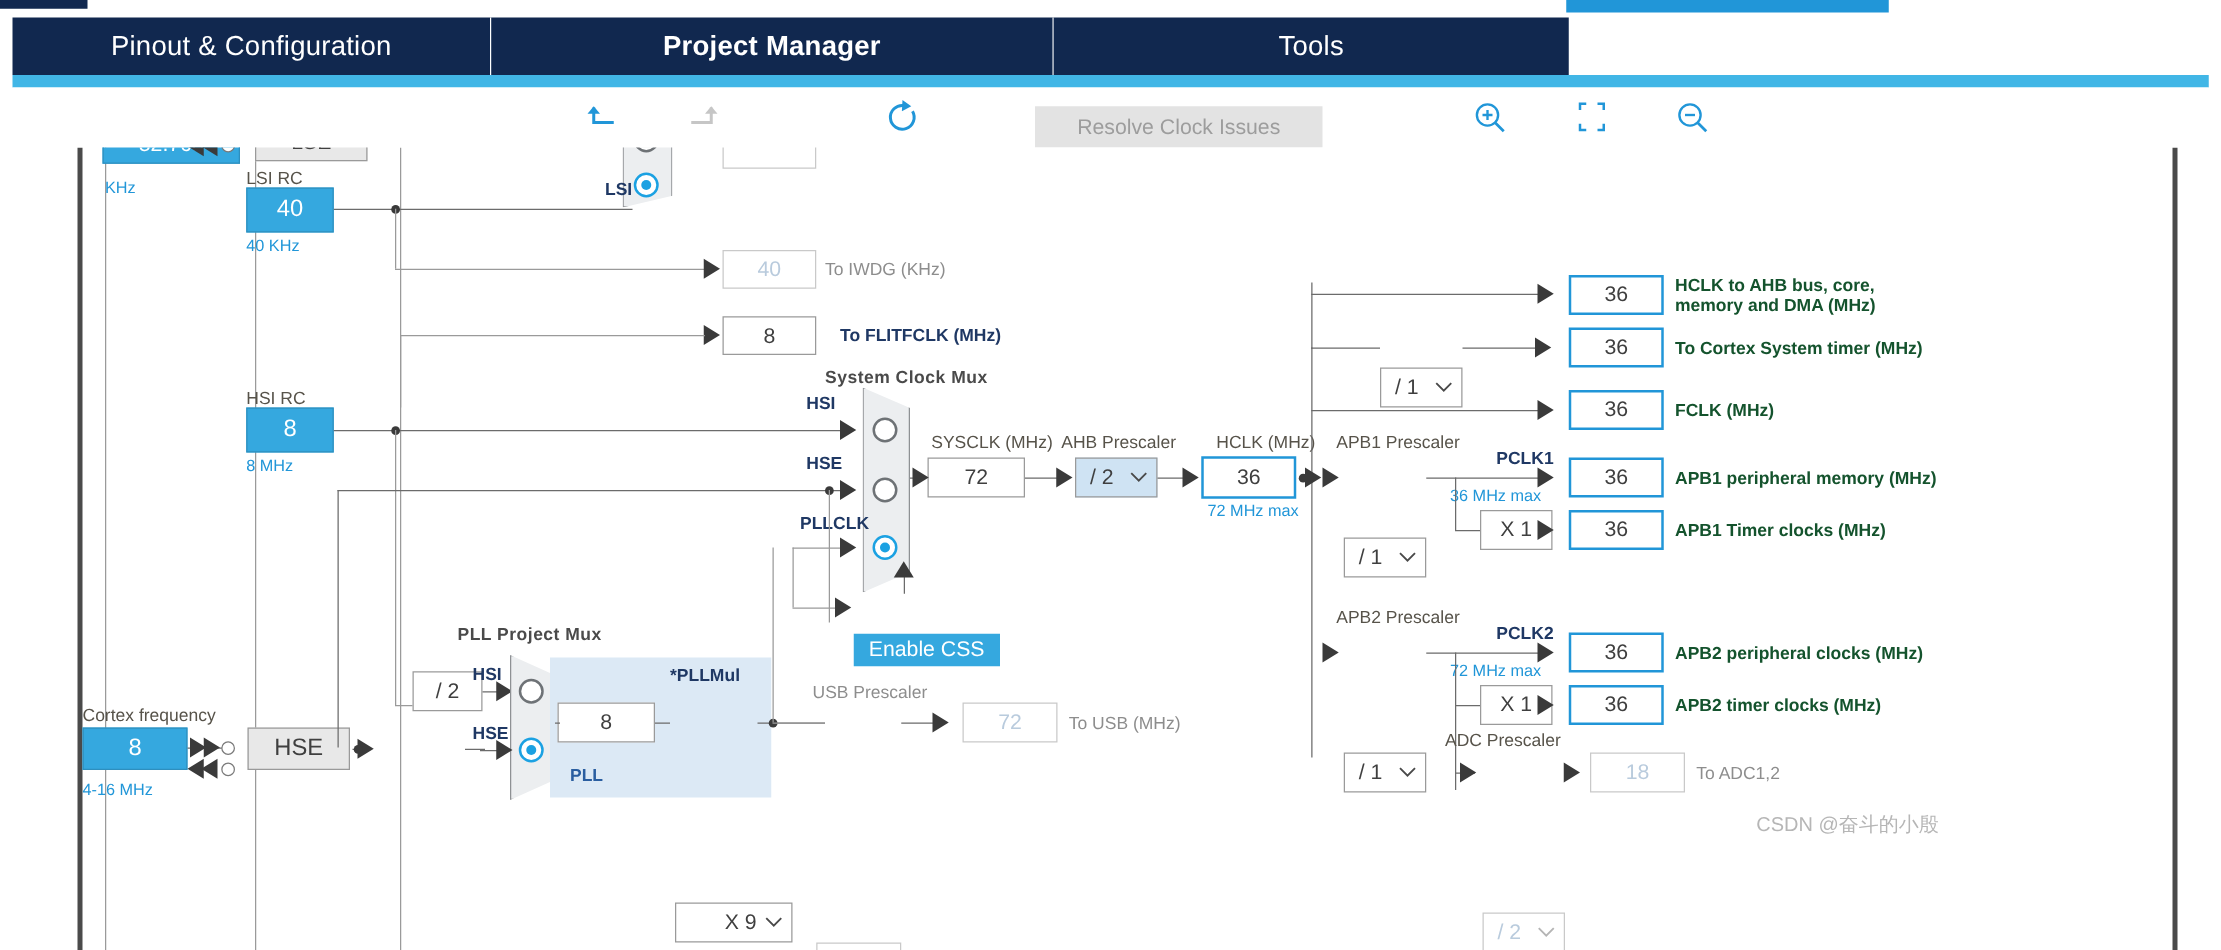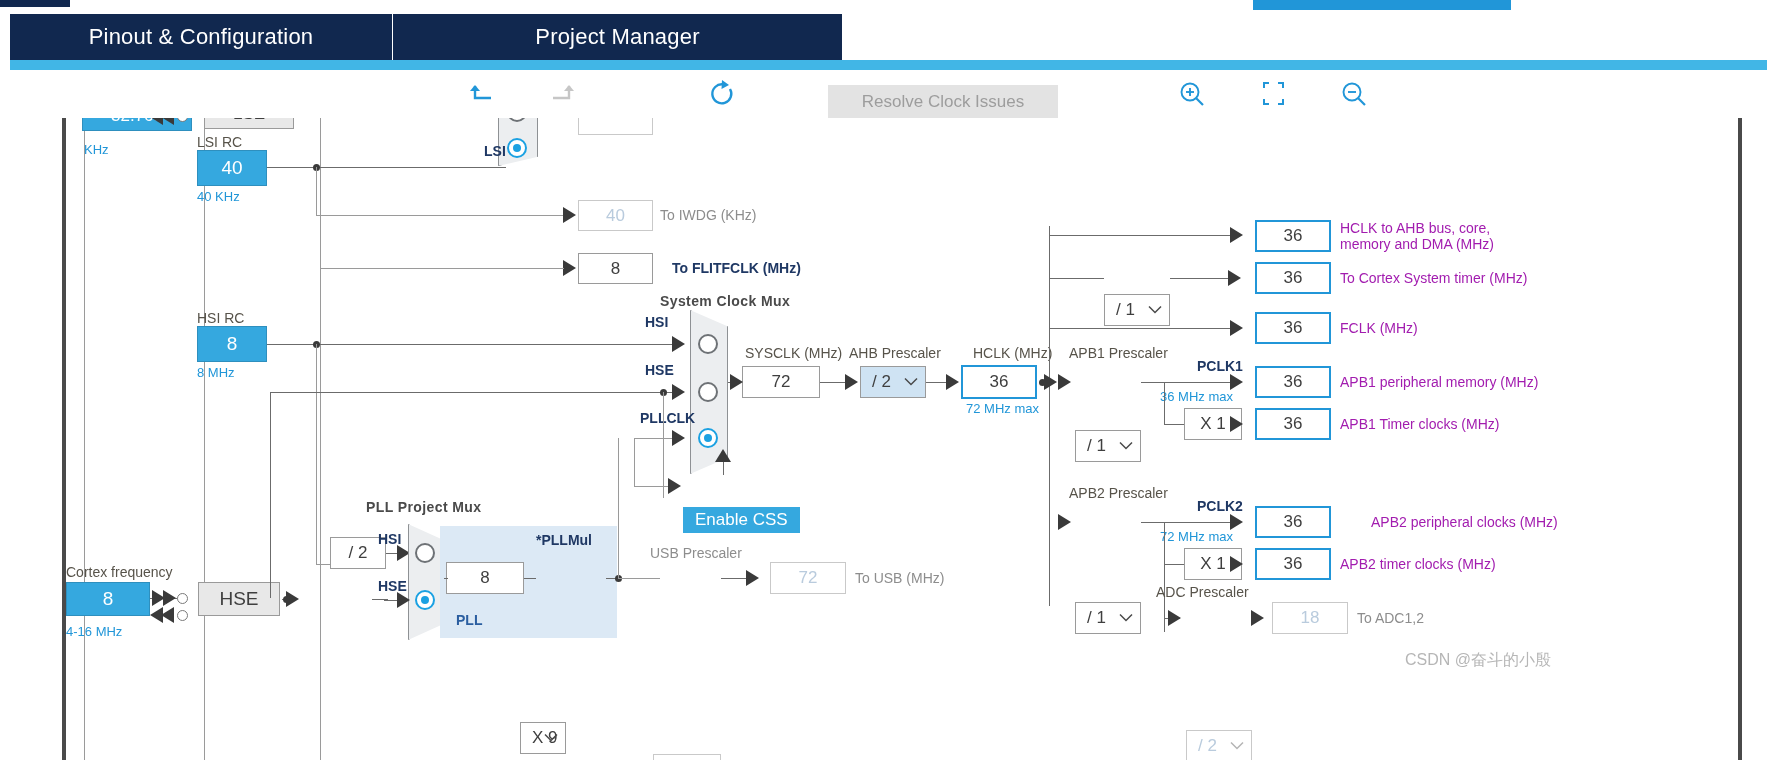--- a/index.html
+++ b/index.html
@@ -34,21 +34,21 @@
     display:flex; align-items:center; justify-content:center;
     color:#ffffff;
     font-size:22px;
     background:#11284f;
     border-right:1px solid #ffffff;
     letter-spacing:.2px;
   }
   .tab.active { background:#41b6e6; }
   #tab-pinout      { width:383px; }
   #tab-clock       { width:440px; }
-  #tab-project     { width:450px; }
+  #tab-project     { width:450px;font-weight:bold; }
   #tab-tools       { width:412px; border-right:none; }
 
   #tabbar-underline {
     position:absolute; left:10px; top:60px; width:1757px; height:10px;
     background:#41b6e6;
   }
 
   
   #toolbar {
     position:absolute; left:10px; top:70px; width:1757px; height:48px;
@@ -126,21 +126,21 @@
   .mbox {
     border:1px solid #9a9a9a; background:#ffffff; height:31px;
     display:flex; align-items:center; justify-content:center;
     font-size:17px; color:#3f3f3f;
   }
 
   
   .lbl     { font-size:14px; color:#57534a; white-space:nowrap; }
   .lbl-b   { font-size:14px; color:#1f3864; font-weight:bold; white-space:nowrap; }
   .lbl-blue{ font-size:13px; color:#2196d8; white-space:nowrap; }
-  .lbl-desc{ font-size:14px; color:#a21caf; font-weight:normal; line-height:16px; }
+  .lbl-desc{ font-size:14px; color:#14532d; font-weight:bold; line-height:16px; }
   .lbl-gray{ font-size:14px; color:#8d8d8d; white-space:nowrap; }
   .lbl-mux { font-size:14px; color:#4a4a4a; font-weight:bold; white-space:nowrap;
              letter-spacing:.4px; }
 
   .csbtn {
     background:#35a8df; color:#ffffff;
     font-size:17px; height:26px;
     display:flex; align-items:center; justify-content:center;
     padding:0 12px;
   }
@@ -204,20 +204,23 @@
   <div class="right-blue"></div>
 </div>
 
 <div id="tabbar">
   <div class="tab" id="tab-pinout">
     <span>Pinout &amp; Configuration</span>
   </div>
   <div class="tab" id="tab-project">
     <span>Project Manager</span>
   </div>
+  <div class="tab" id="tab-tools">
+    <span>Tools</span>
+  </div>
 </div>
 <div id="tabbar-underline"></div>
 
 <div id="toolbar">
   <div class="tb-btn" id="tb-undo">
     <svg width="26" height="24" viewBox="0 0 26 24">
       <path d="M6 4 L6 16 L22 16" fill="none" stroke="#2196d8" stroke-width="2.4"></path>
       <path d="M6 3 L1 9 L11 9 Z" fill="#2196d8"></path>
     </svg>
   </div>
@@ -460,21 +463,21 @@
   <div class="arrow node" style="left:1058px; top:396px;"></div>
 
   <div class="lbl-b node" style="left:1197px; top:380px;">PCLK2</div>
   <div class="wire-h node" style="left:1141px; top:404px; width:92px;"></div>
   <div class="arrow node" style="left:1230px; top:396px;"></div>
   <div class="lbl-blue node" style="left:1160px; top:411px;">72 MHz max</div>
 
   <div class="vbox blue-edge node" style="left:1255px; top:388px; width:76px; height:32px;">
     <span>36</span>
   </div>
-  <div class="lbl-desc node" style="left:1340px; top:396px;margin-left:31px;">APB2 peripheral clocks (MHz)</div>
+  <div class="lbl-desc node" style="left:1340px; top:396px;">APB2 peripheral clocks (MHz)</div>
 
   <div class="wire-v node" style="left:1164px; top:404px; height:110px;"></div>
   <div class="wire-h node" style="left:1164px; top:446px; width:20px;"></div>
   <div class="mbox node" style="left:1184px; top:430px; width:58px; height:32px;">
     <span>X 1</span>
   </div>
   <div class="arrow node" style="left:1230px; top:438px;"></div>
   <div class="vbox blue-edge node" style="left:1255px; top:430px; width:76px; height:32px;">
     <span>36</span>
   </div>
@@ -513,21 +516,21 @@
   <div class="wire-h node" style="left:384px; top:482px; width:20px;"></div>
   <div class="arrow node" style="left:397px; top:474px;"></div>
 
   <div class="pll-panel node" style="left:440px; top:408px; width:177px; height:112px;"></div>
   <div class="lbl-b node" style="left:456px; top:494px; color:#2a5ea0;">PLL</div>
   <div class="lbl-b node" style="left:536px; top:414px;">*PLLMul</div>
 
   <div class="vbox node" style="left:446px; top:444px; width:78px; height:32px;">
     <span>8</span>
   </div>
-  <div class="combo node" style="left:520px; top:444px; width:46px; height:32px;">
+  <div class="combo node" style="left:540px; top:444px; width:94px; height:32px;justify-content:center;">
     <span>X 9</span>
     <svg class="chev" viewBox="0 0 14 9">
       <path d="M1 1 L7 7 L13 1" fill="none" stroke="#4a4a4a" stroke-width="1.5"></path>
     </svg>
   </div>
   <div class="wire-h node" style="left:444px; top:460px; width:4px;"></div>
   <div class="wire-h node" style="left:524px; top:460px; width:12px;"></div>
 
   <div class="wire-h node" style="left:606px; top:460px; width:54px;"></div>
   <div class="dot node" style="left:615px; top:457px;"></div>

